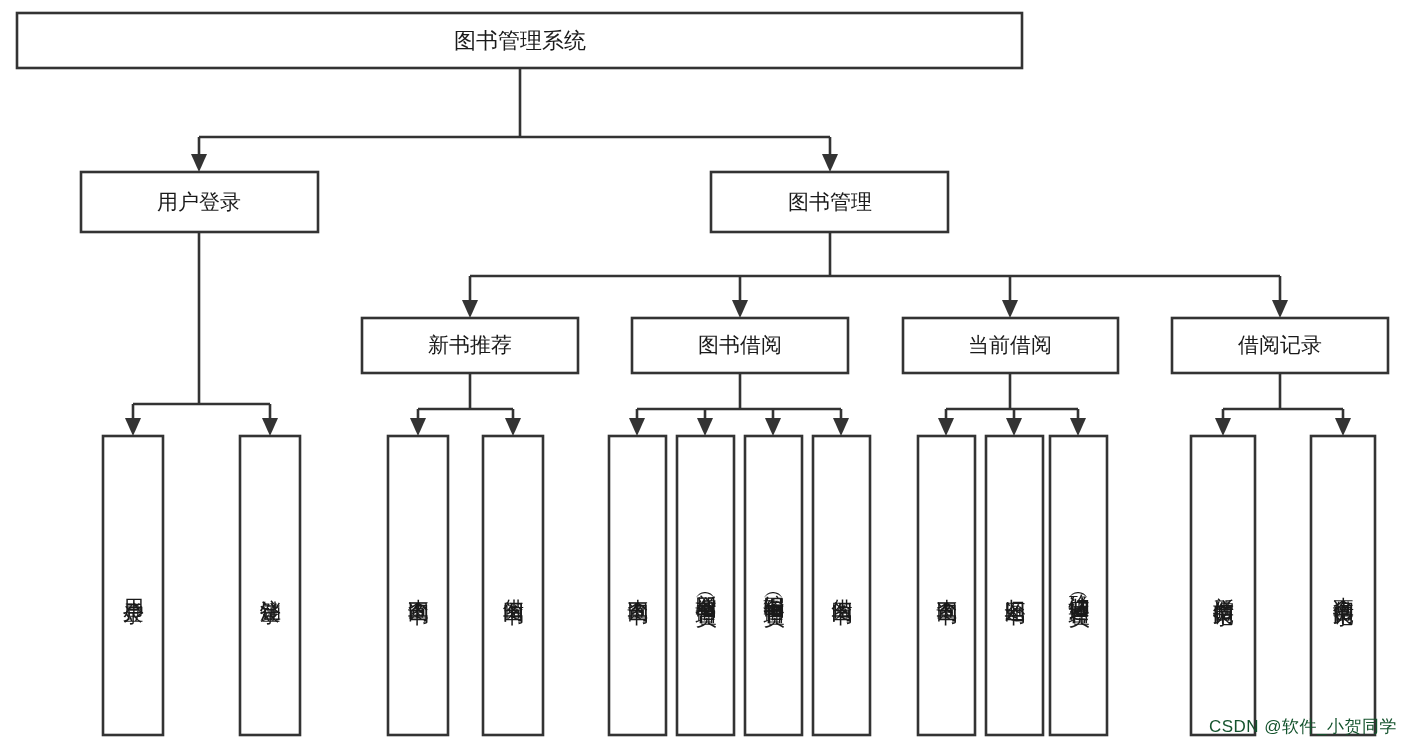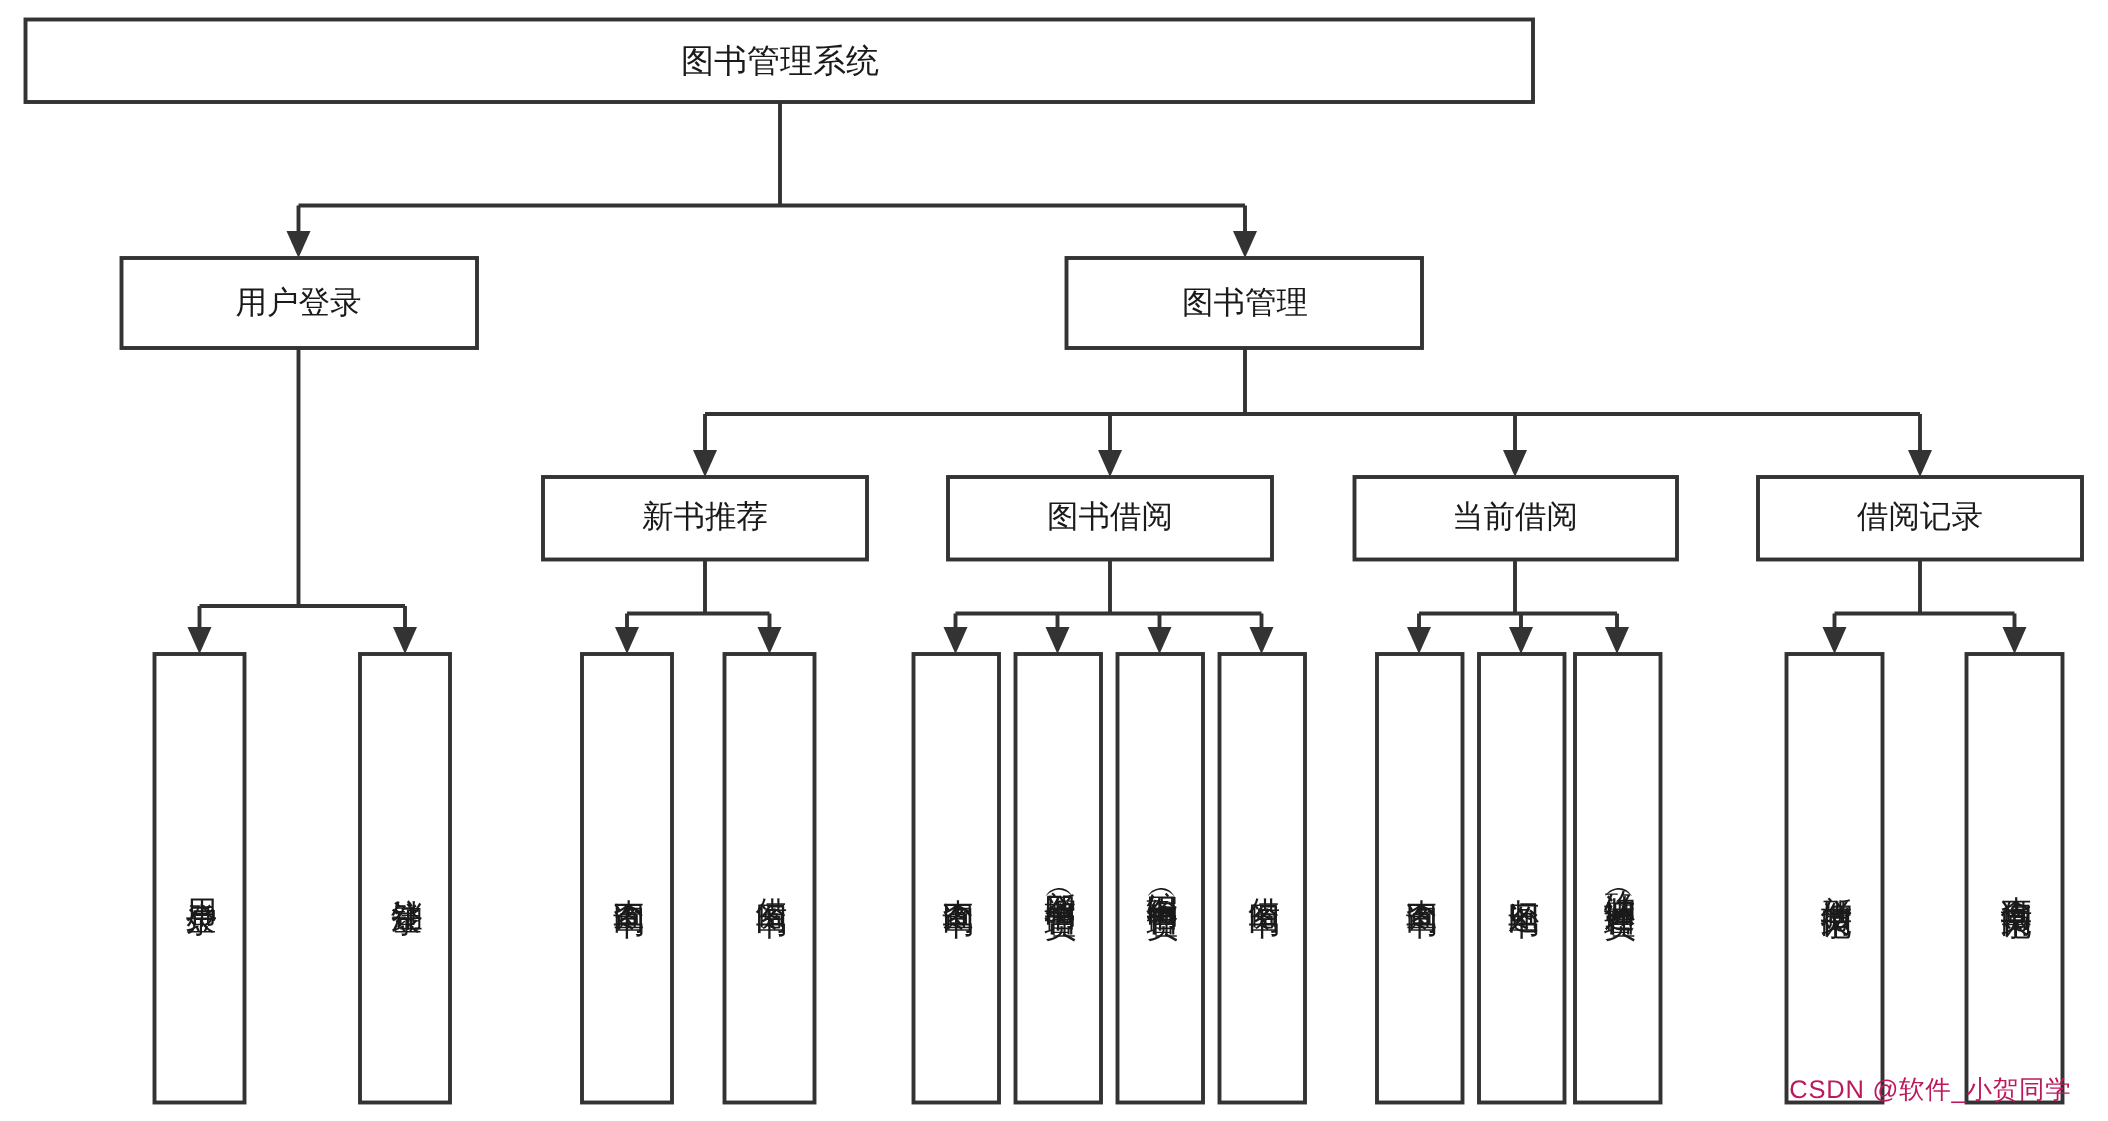--- a/index.html
+++ b/index.html
@@ -70,25 +70,25 @@
     text-orientation: upright;
     font-family: "Liberation Sans", "DejaVu Sans", sans-serif;
     font-size: 21px;
     line-height: 1.18;
     color: #1a1a1a;
     letter-spacing: 2px;
     white-space: nowrap;
   }
   .watermark {
     position: absolute;
-    right: 24px;
+    right: 8px;
     bottom: 8px;
     font-family: "Liberation Sans", "DejaVu Sans", sans-serif;
     font-size: 17px;
-    color: #be185d;
+    color: #14532d;
     letter-spacing: 0.5px;
     user-select: none;
     pointer-events: none;
   }
 </style>
 </head>
 <body>
 
 <div id="diagram-root">
 

